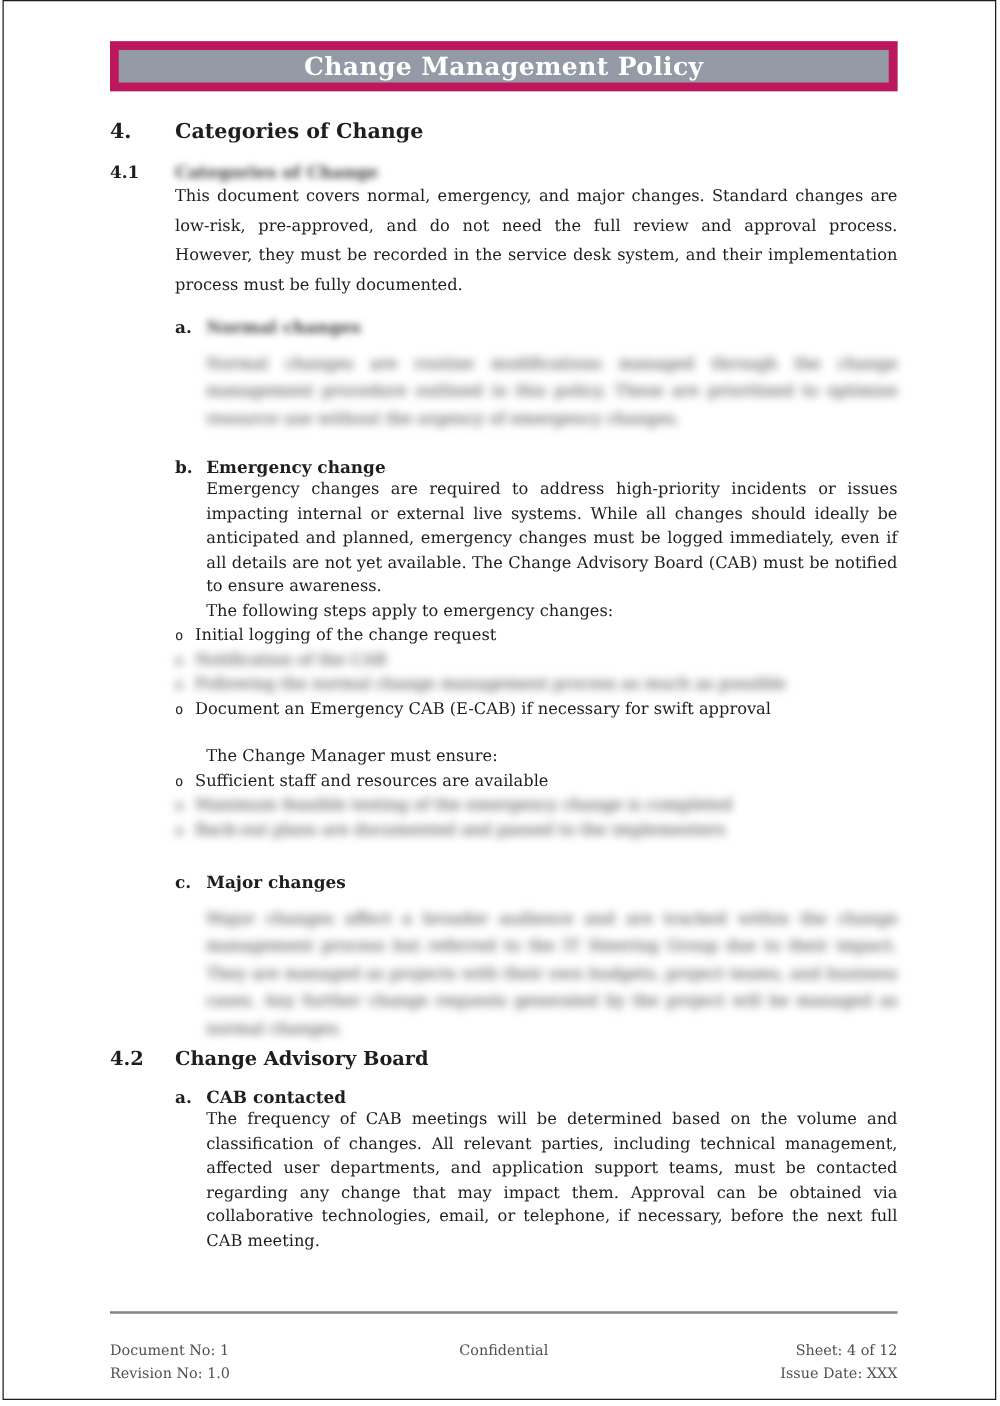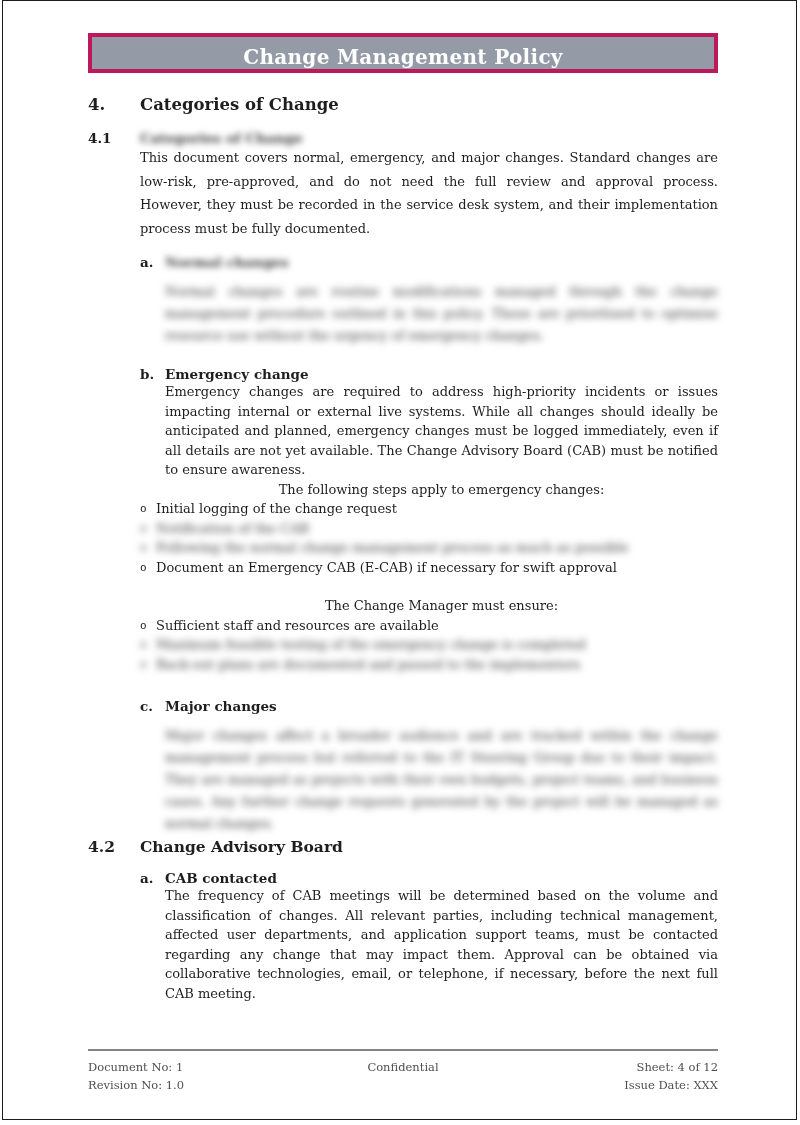--- a/index.html
+++ b/index.html
@@ -3,47 +3,47 @@
 <meta charset="utf-8">
 <style>
   html,body{margin:0;padding:0;}
   body{
     width:800px;height:1125px;position:relative;background:#ffffff;
     font-family:"DejaVu Serif","Liberation Serif",serif;color:#1e1e1e;
     overflow:hidden;
   }
   .page-border{position:absolute;left:2px;top:0px;right:3px;bottom:5px;border:1px solid #1c1c1c;pointer-events:none;}
   .content{position:absolute;left:88px;top:33px;width:630px;}
-  .banner{height:40px;background:#949BA6;border:4px solid #be185d;display:flex;align-items:flex-end;justify-content:center;box-sizing:border-box;}
+  .banner{height:40px;background:#949BA6;border:7px solid #be185d;display:flex;align-items:center;justify-content:center;box-sizing:border-box;}
   .banner-title{color:#ffffff;font-size:20px;font-weight:bold;letter-spacing:.3px;}
   .sec{display:flex;margin-top:22px;font-weight:bold;font-size:16.5px;}
   .sec .num{width:52px;flex:0 0 52px;}
   .sub-head{display:flex;margin-top:16px;font-weight:bold;font-size:13.5px;}
   .sub-head .num{width:52px;flex:0 0 52px;}
   .para{font-size:13px;text-align:justify;}
   .intro{margin-left:52px;line-height:23.5px;}
   .item{margin-left:52px;}
   .item-head{display:flex;font-weight:bold;font-size:13.5px;}
   .item-head .ltr{width:25px;flex:0 0 25px;}
   .item-body{margin-left:25px;}
   .lh-tight{line-height:19.5px;}
   .lh-loose{line-height:22px;}
   .mt-a{margin-top:14px;}
   .mt-b{margin-top:19px;}
   .mt-c{margin-top:24px;}
   .mt-sm{margin-top:11px;}
-  .plain{text-align:center;}
+  .plain{text-align:left;}
   ul.bullets{list-style:none;margin:0;padding:0;}
   ul.bullets li{display:flex;line-height:19.5px;font-size:13px;}
   .bullet-marker{flex:0 0 16px;width:16px;font-family:"DejaVu Sans Mono","Liberation Mono",monospace;font-size:11px;line-height:19.5px;}
   .spacer-line{height:19px;}
   .redacted{filter:blur(3.5px);color:#3c3c3c;}
   .redacted-head{filter:blur(3px);color:#3c3c3c;}
   .sec42{margin-top:2px;}
-  .footer{position:absolute;left:88px;top:1049px;width:630px;border-top:2px solid #848484;padding-top:8px;
+  .footer{position:absolute;left:88px;top:1049px;width:630px;border-top:2px solid #848484;padding-top:21px;
     display:flex;font-size:11.5px;line-height:17.5px;color:#4f4f4f;}
   .footer .col{flex:1;}
   .footer .center{text-align:center;}
   .footer .right{text-align:right;}
 </style>
 </head>
 <body>
 
 <div class="page-border"></div>
 

